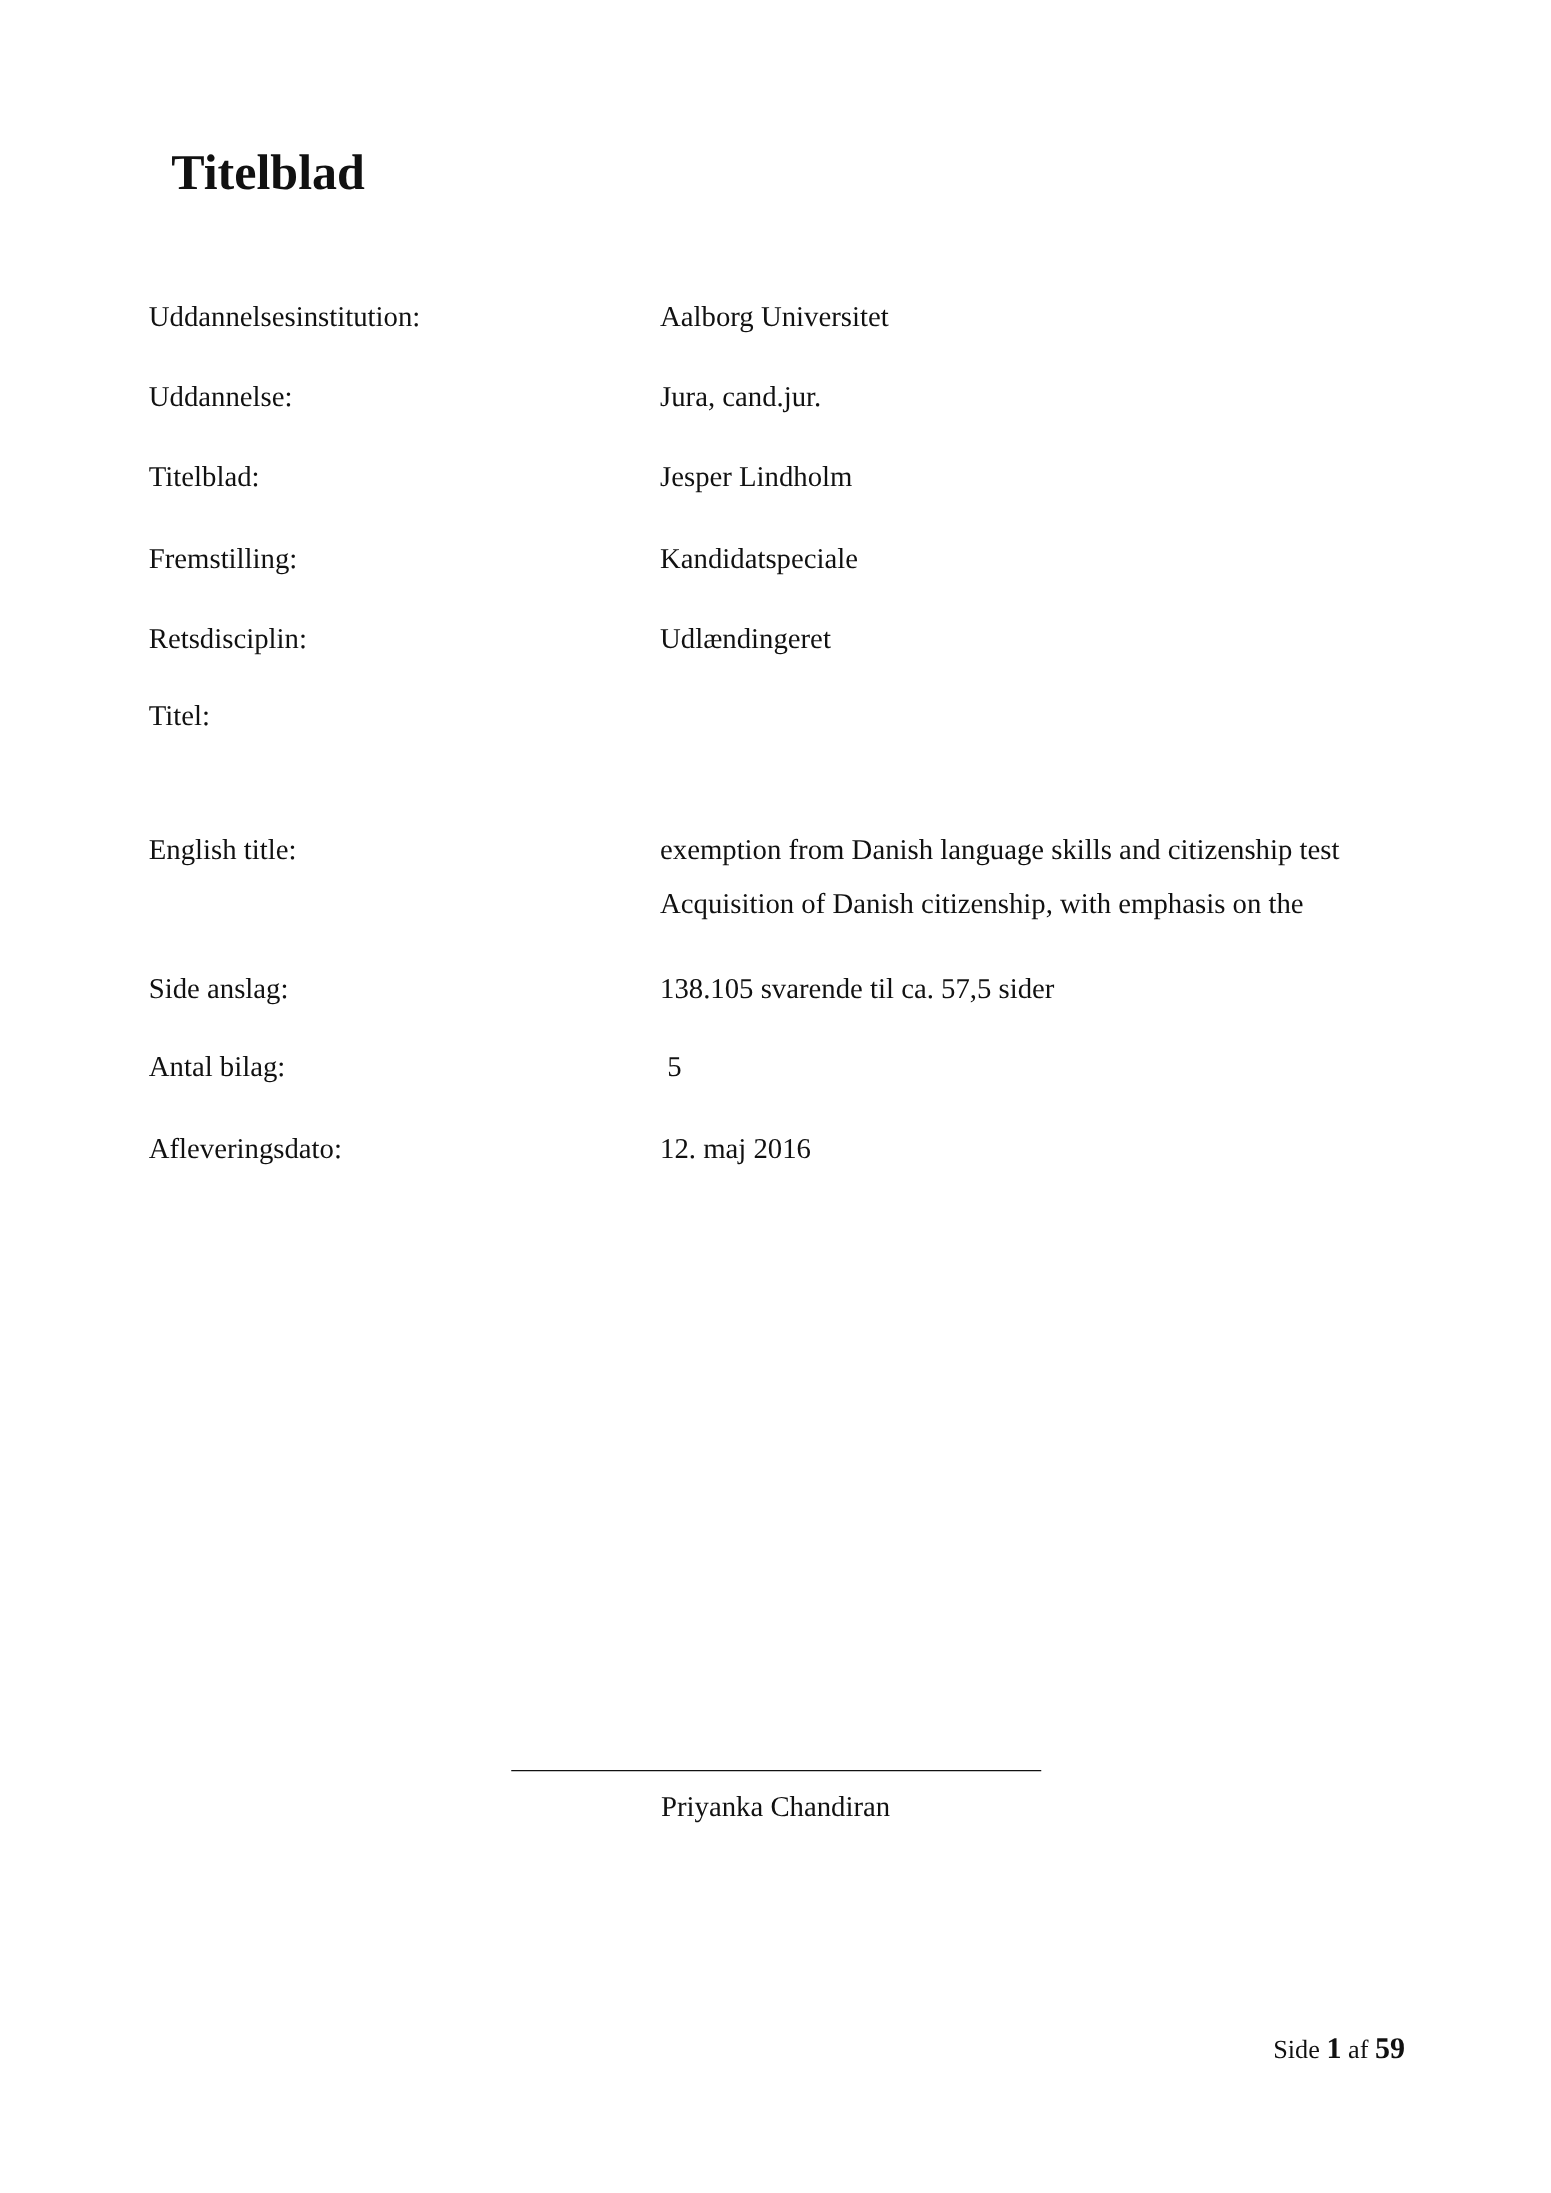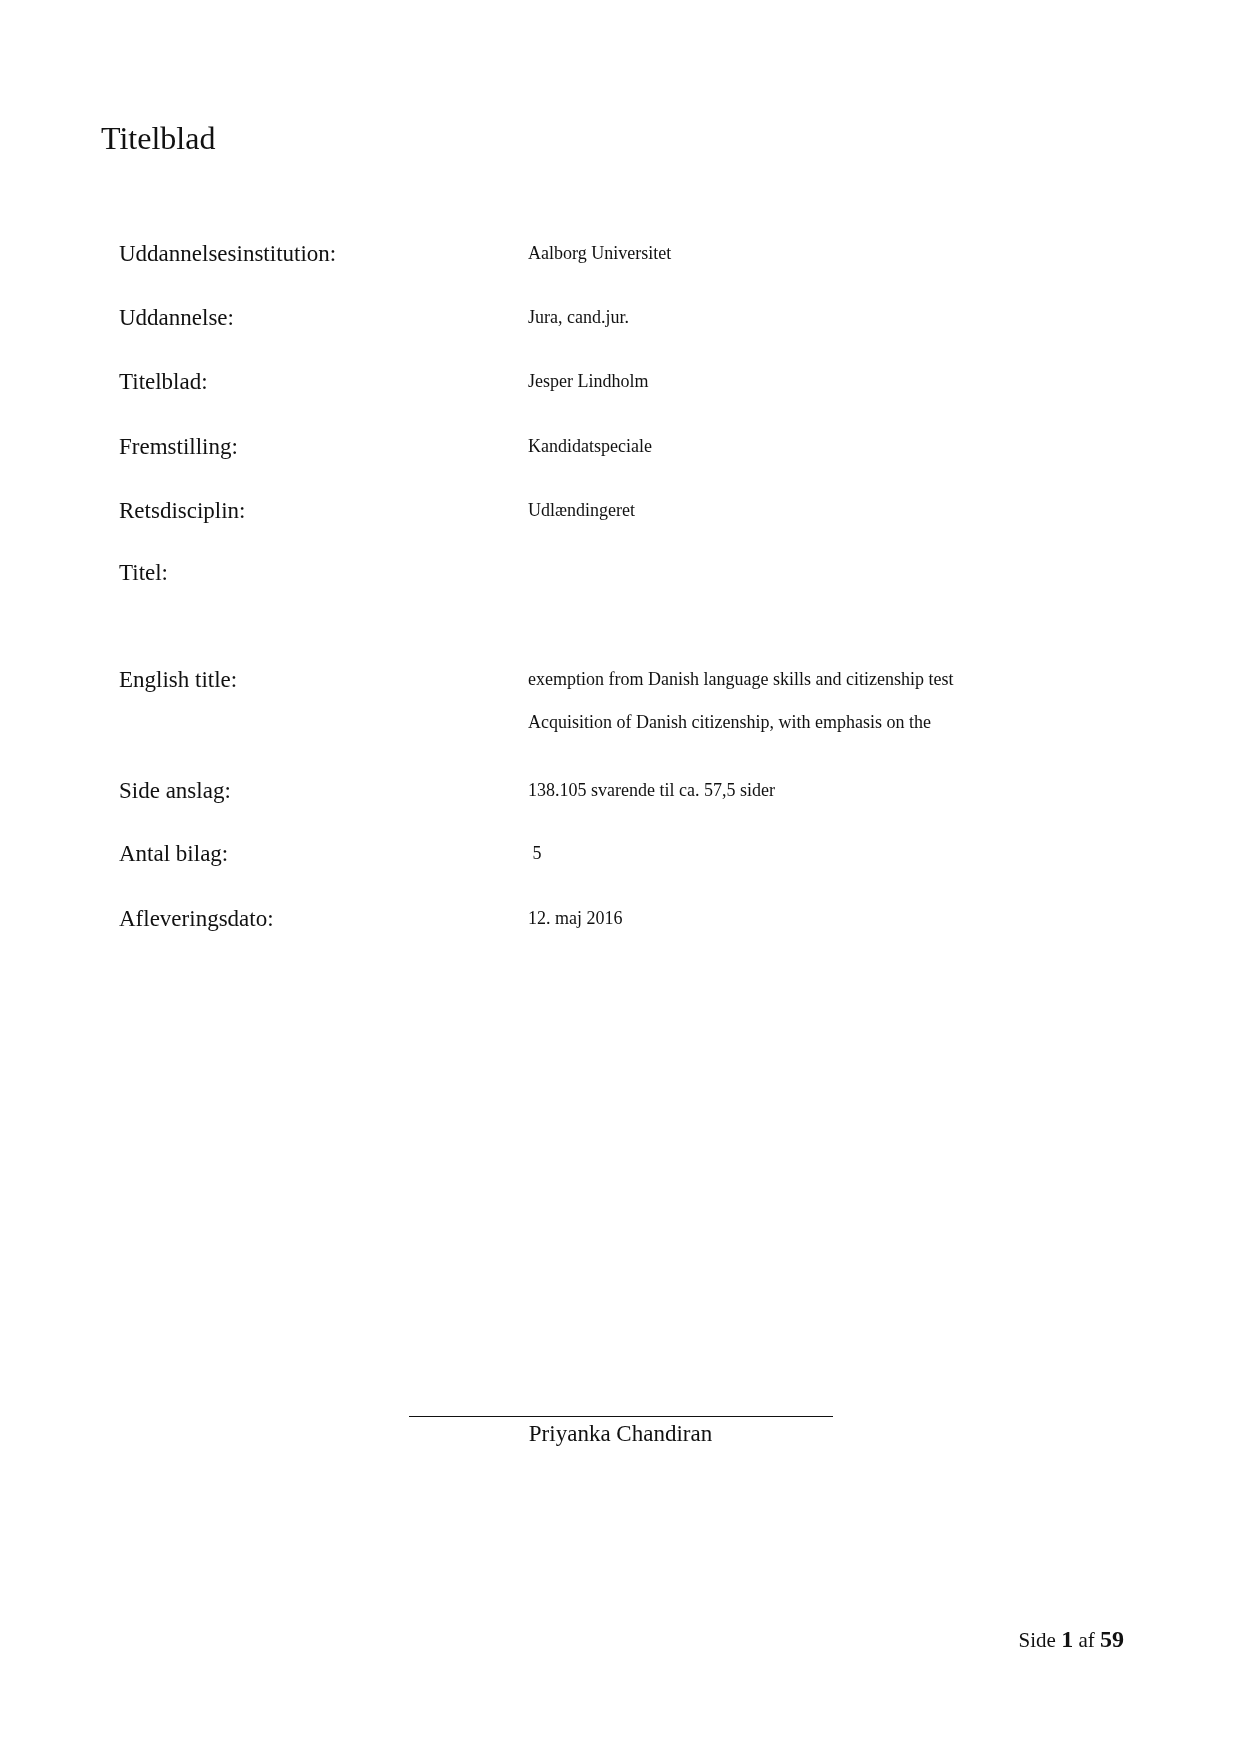--- a/index.html
+++ b/index.html
@@ -10,47 +10,47 @@
     body {
       width: 1241px;
       height: 1754px;
       position: relative;
       overflow: hidden;
       font-family: "Liberation Serif", "DejaVu Serif", serif;
       color: #111111;
     }
     .page-title {
       position: absolute;
-      left: 101px;
+      left: 137px;
       top: 118px;
       margin: 0;
-      font-size: 32px;
+      font-size: 40px;
       line-height: 40px;
-      font-weight: normal;
+      font-weight: bold;
     }
     .field-row {
       position: absolute;
       left: 0;
       width: 1241px;
     }
     .field-label {
       position: absolute;
       left: 119px;
       top: 0;
       font-size: 23px;
       line-height: 43px;
       font-weight: normal;
       white-space: nowrap;
     }
     .field-value {
       position: absolute;
       left: 528px;
       top: 0;
       width: 620px;
-      font-size: 18px;
+      font-size: 23px;
       line-height: 43px;
     }
     .field-value .line {
       display: block;
       white-space: nowrap;
     }
     .signature {
       position: absolute;
       left: 0;
       width: 1241px;
@@ -63,21 +63,21 @@
       border-top: 1.5px solid #111;
       margin: 0 auto;
       position: relative;
       top: 24px;
     }
     .signature-name, .signature-id {
       font-size: 23px;
       line-height: 34px;
       display: block;
     }
-    .signature-name { margin-top: 24px; }
+    .signature-name { margin-top: 36px; }
     .footer {
       position: absolute;
       right: 117px;
       top: 1624px;
       font-size: 21px;
       line-height: 30px;
       white-space: nowrap;
     }
     .footer .num {
       font-weight: bold;

